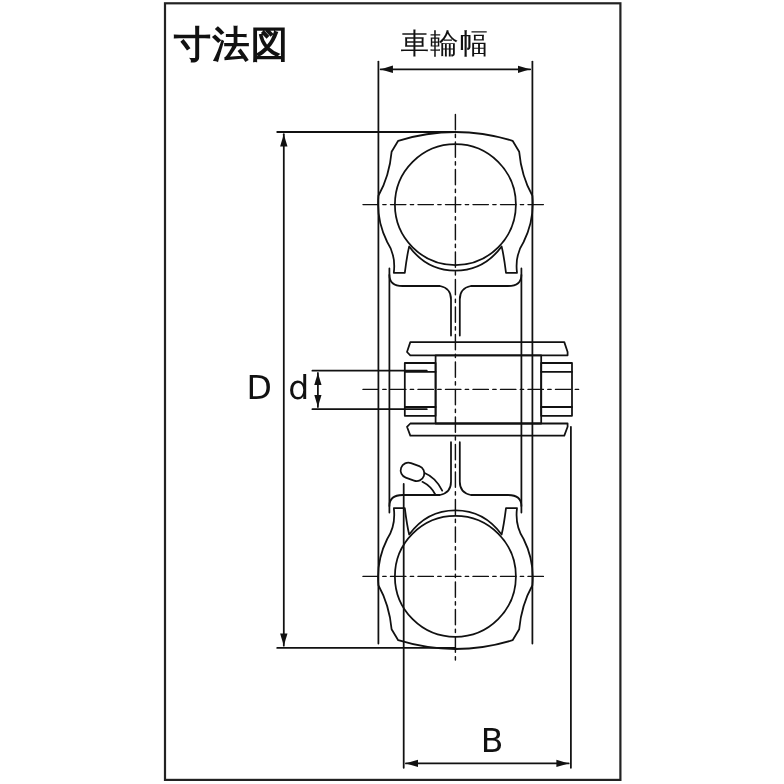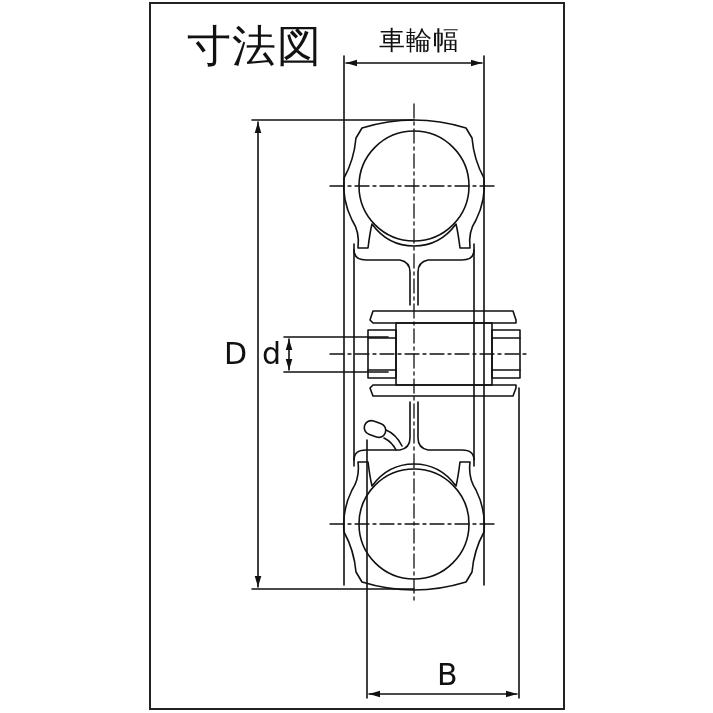--- a/index.html
+++ b/index.html
@@ -1,21 +1,21 @@
 <!DOCTYPE html>
 <html><head>
 <meta charset="utf-8">
 <style>
   html, body { margin: 0; padding: 0; background: #ffffff; }
   body { width: 713px; height: 713px; position: relative; overflow: hidden; font-family: "DejaVu Sans", sans-serif; }
   #frame { position: absolute; left: 149px; top: 2px; width: 416px; height: 708px; box-sizing: border-box; border: 2px solid #222; background: #fff; }
   svg { position: absolute; left: 0; top: 0; }
   .lbl { position: absolute; color: #111; font-family: "DejaVu Sans", sans-serif; line-height: 1; white-space: nowrap; }
-  #title { left: 187px; top: 24px; font-size: 44px; font-weight: normal; letter-spacing: 1px; }
-  #width-label { left: 364px; top: 27px; font-size: 26px; letter-spacing: 1px; margin-left: 15px; }
+  #title { left: 158px; top: 24px; font-size: 34px; font-weight: bold; letter-spacing: 1px; }
+  #width-label { left: 364px; top: 27px; font-size: 26px; letter-spacing: 1px; }
   #D-label { left: 224px; top: 339px; font-size: 30px; }
   #d-label { left: 262px; top: 339px; font-size: 30px; }
   #B-label { left: 437px; top: 660px; font-size: 30px; }
 </style>
 </head>
 <body>
 
 <div id="frame"></div>
 
 <svg width="713" height="713" viewBox="0 0 713 713">

